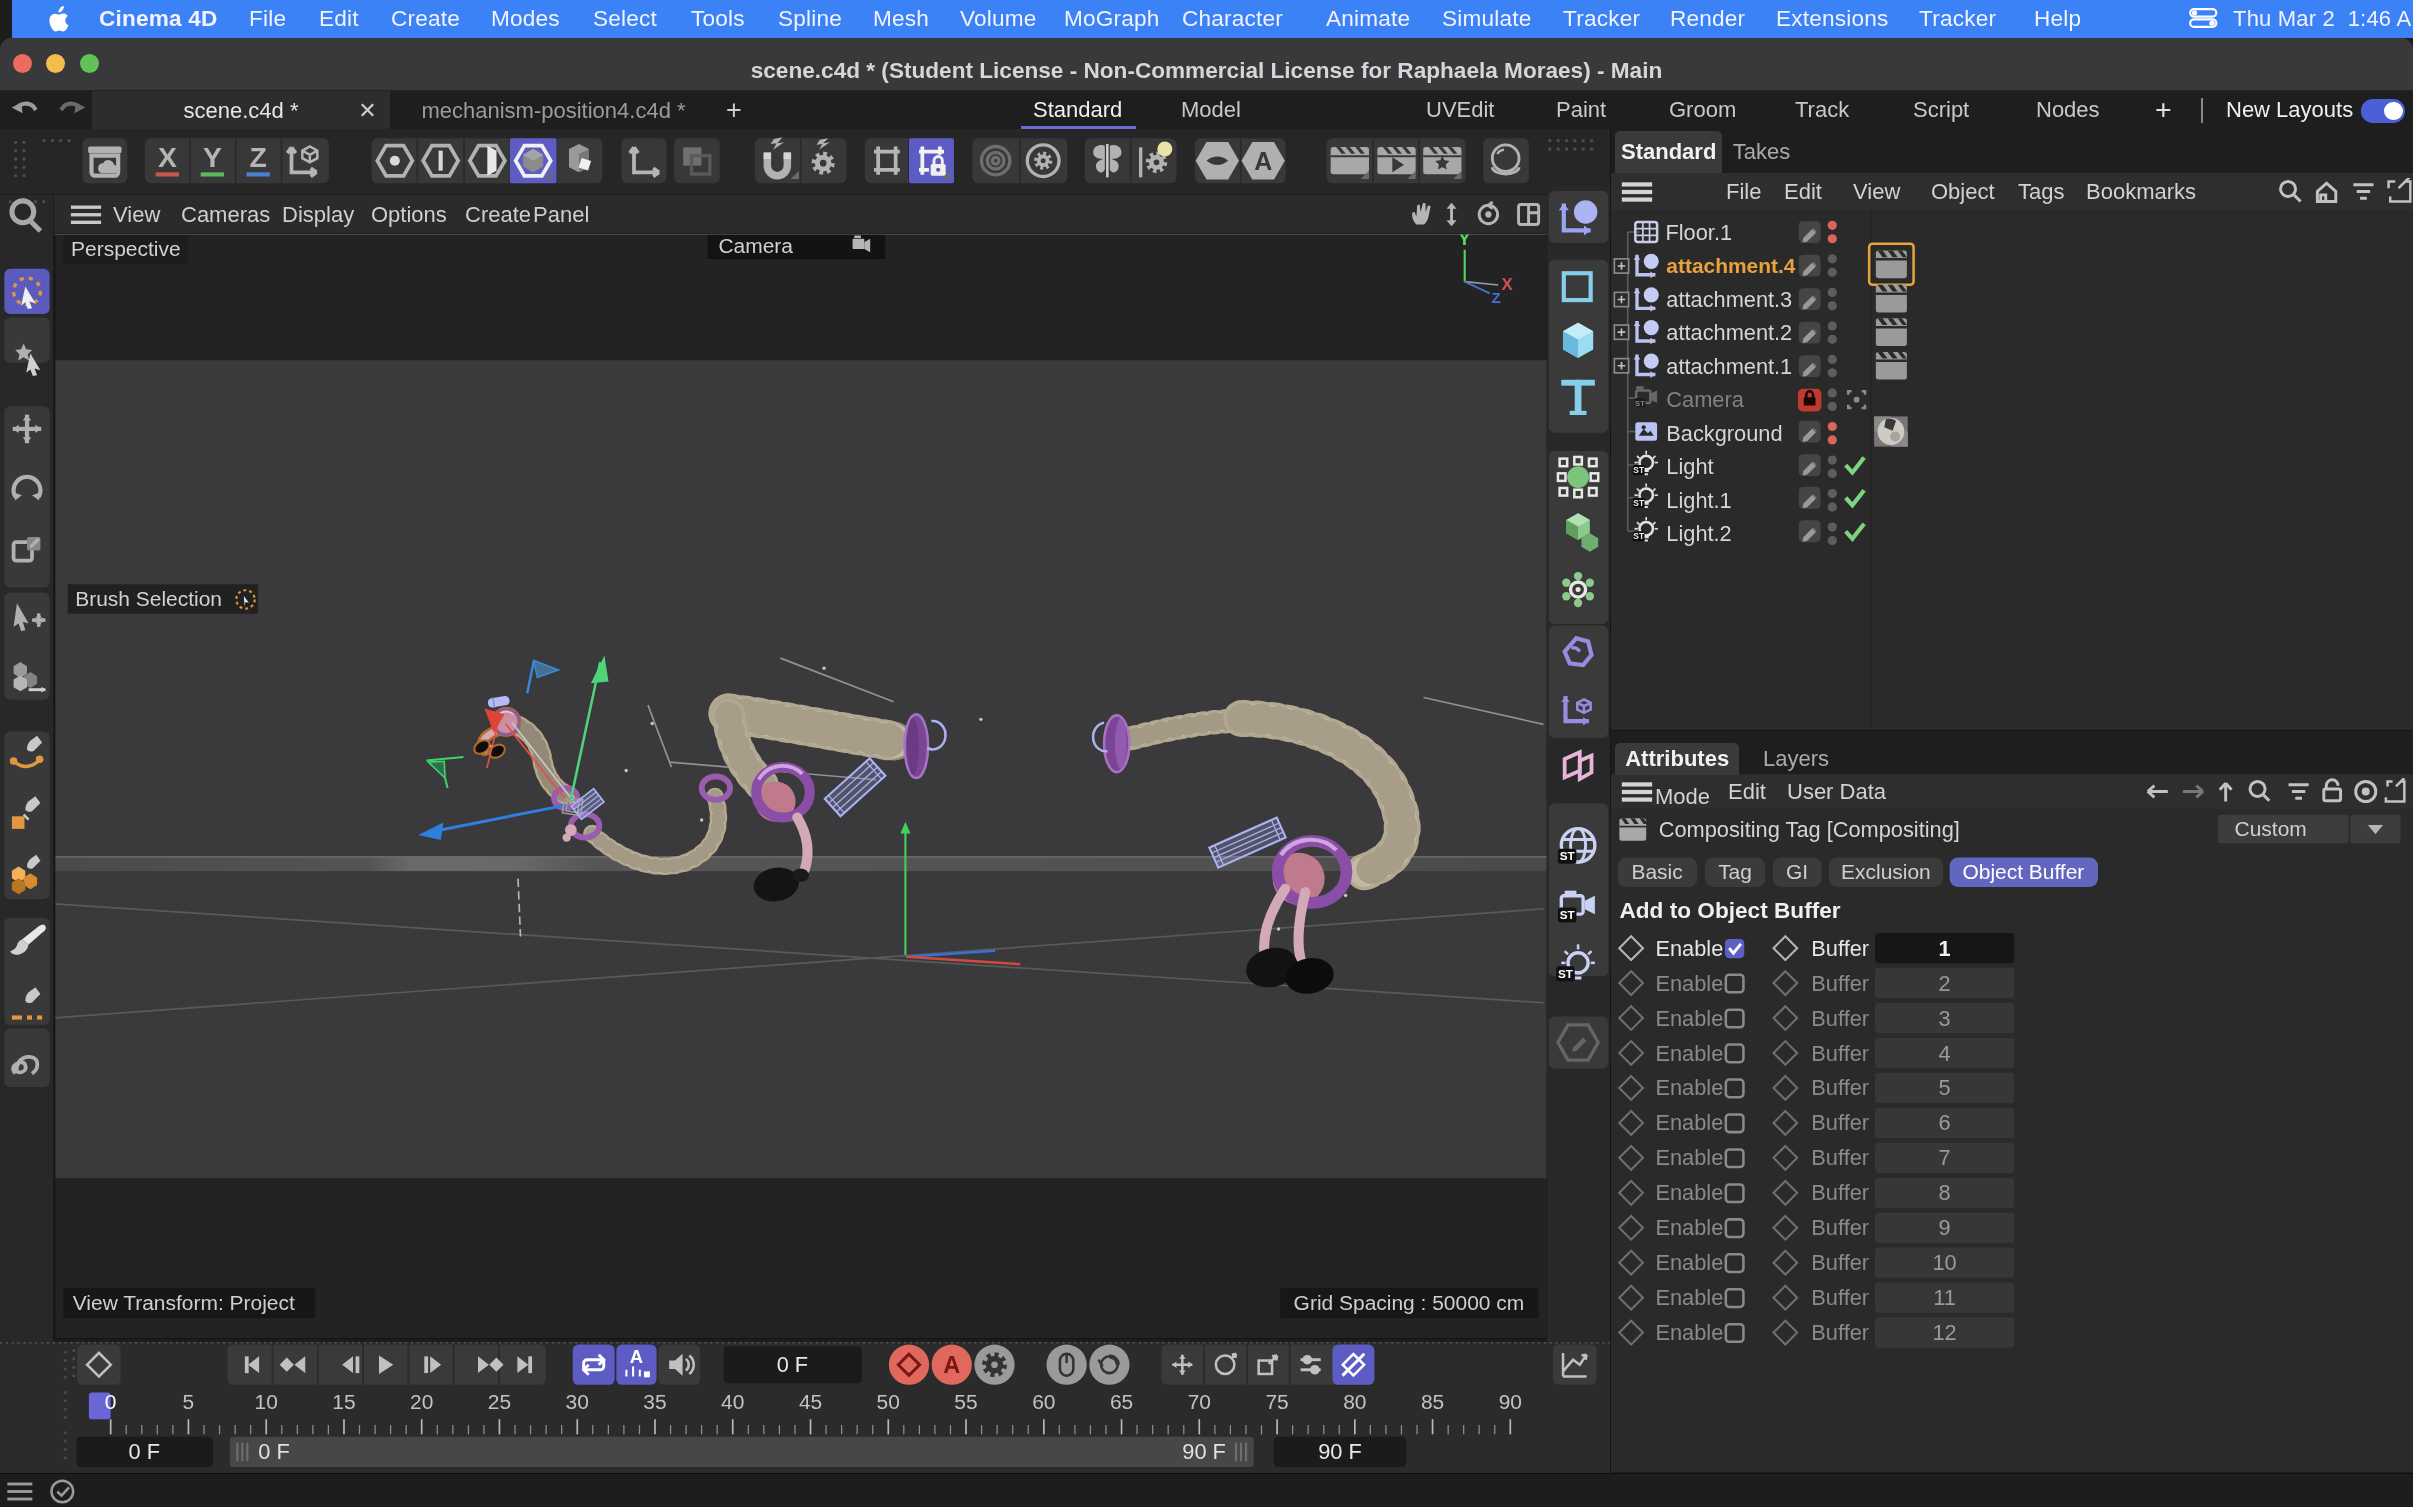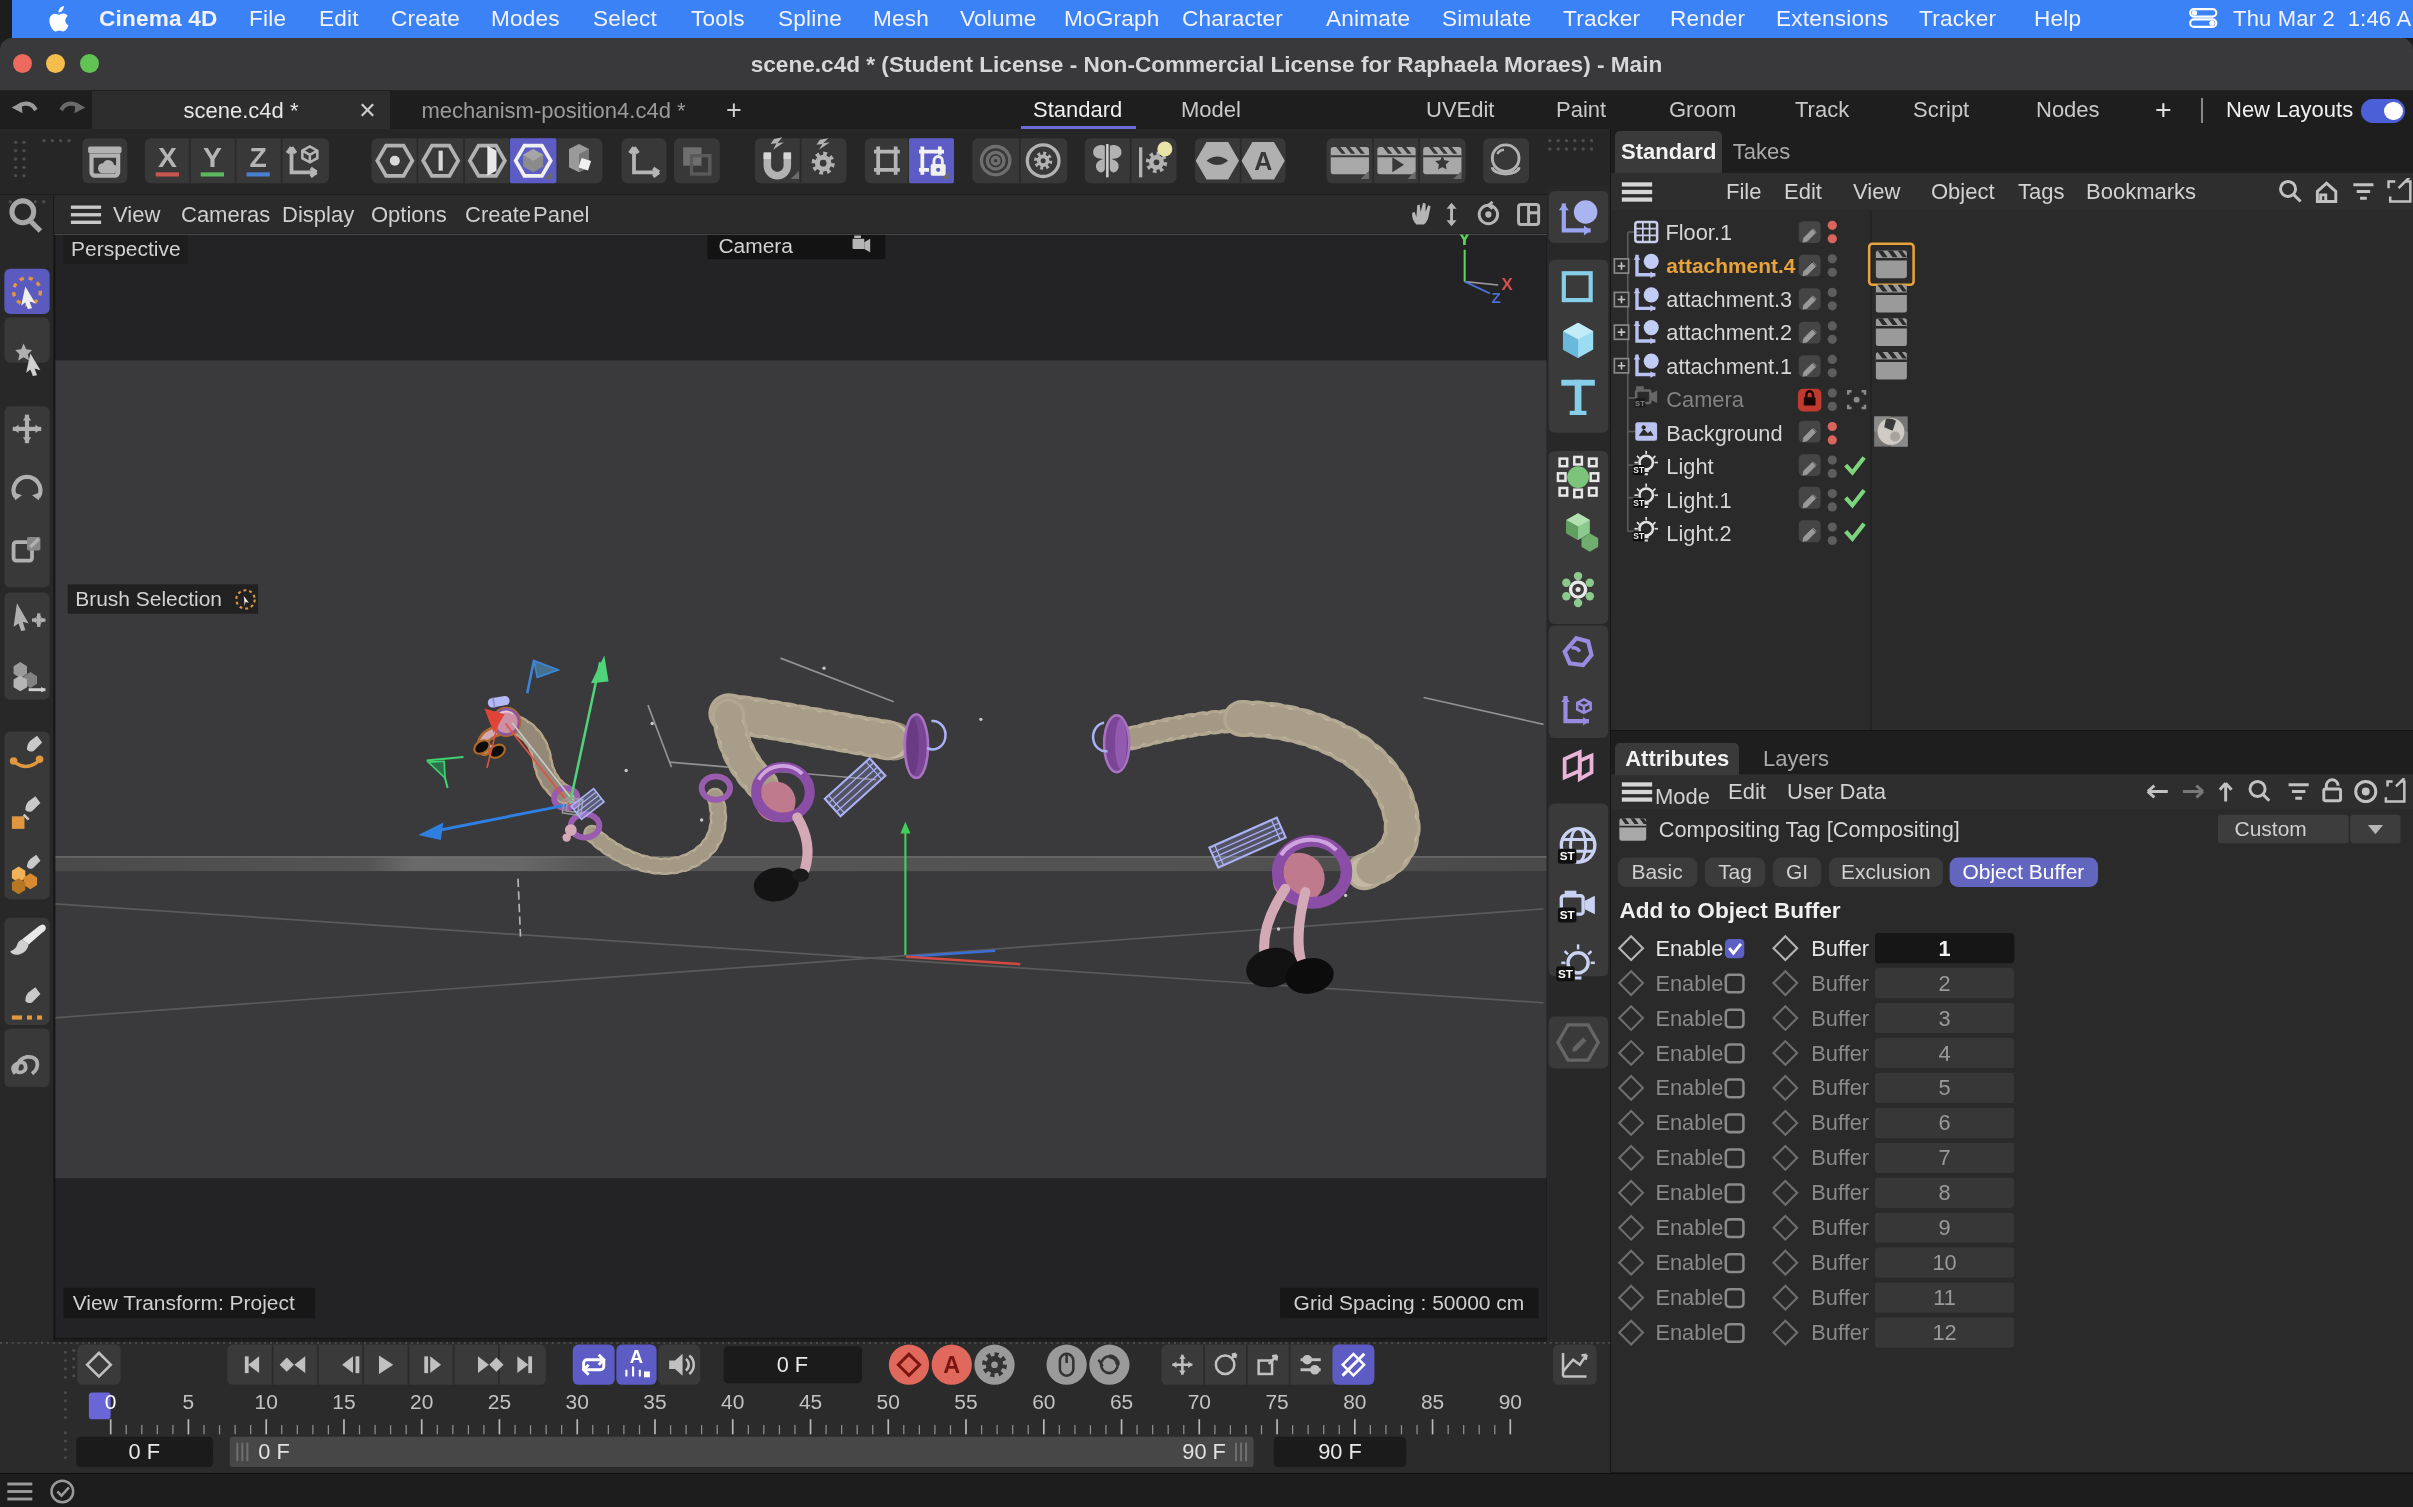--- a/index.html
+++ b/index.html
@@ -8,21 +8,21 @@
   #root { position:relative; width:2413px; height:1508px; }
 
   
   #menubar { left:12px; top:0; width:2413px; height:38px; background:#3b82f6; color:#f3f2ff; }
   #menubar .mi { position:absolute; top:5.9px; font-size:22.6px; font-weight:400; letter-spacing:0.2px; white-space:nowrap; }
   #menubar .b  { font-weight:700; }
 
   
   #titlebar { left:0; top:38px; width:2413px; height:53px; background:#39383b; border-radius:11.7px 11.7px 0 0; border-bottom:0.8px solid #222; }
   .tl { position:absolute; top:16px; width:19px; height:19px; border-radius:50%; }
-  #title { position:absolute; top:14px; width:2413px; text-align:center; color:#d6d5d7; font-size:22.6px; font-weight:700; }
+  #title { position:absolute; top:20px; width:2413px; text-align:center; color:#d6d5d7; font-size:22.6px; font-weight:700; }
 
   
   #tabrow { left:0; top:91px; width:2413px; height:39px; background:#1e1e1e; }
   .dtab { position:absolute; top:0; height:39px; font-size:22px; line-height:39px; }
   .laytab { position:absolute; top:0; height:39px; font-size:22px; line-height:37px; color:#c9c9c9; }
 
   
   #toolbar { left:0; top:129px; width:2413px; height:65px; background:#262626; }
 
   

